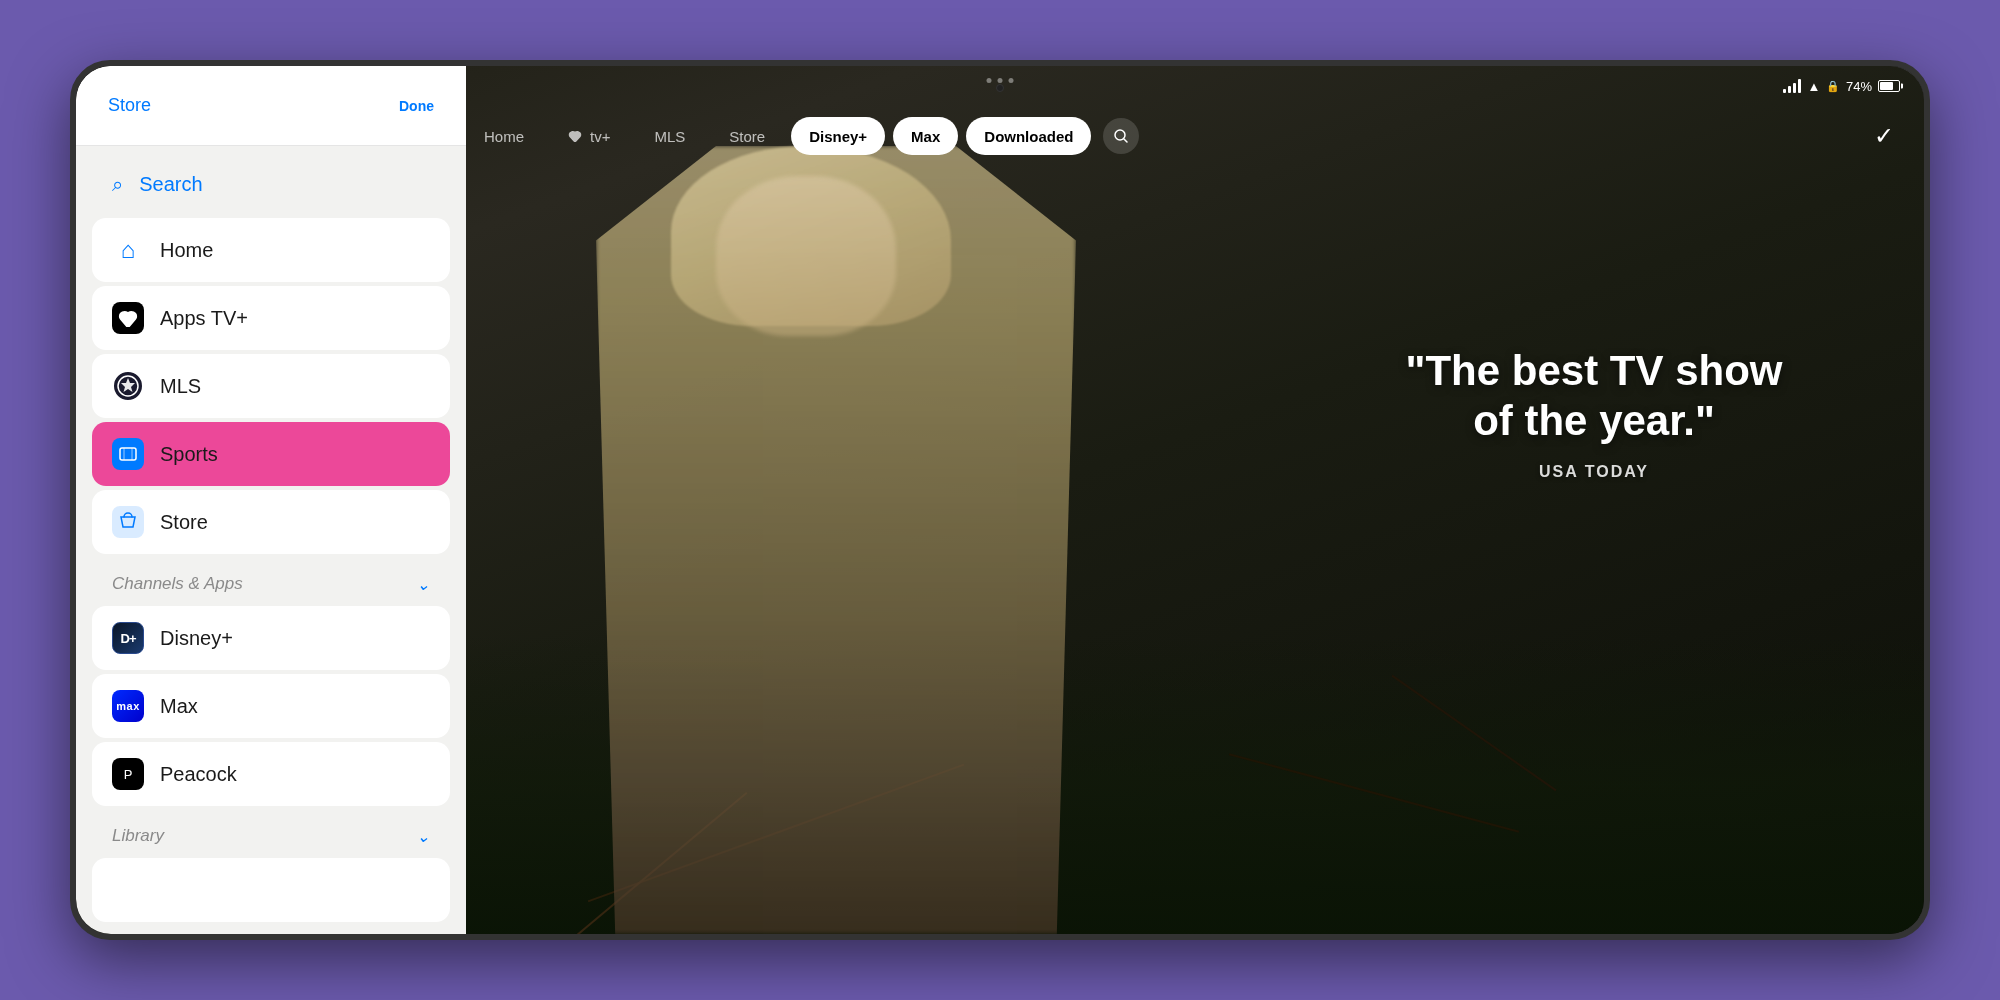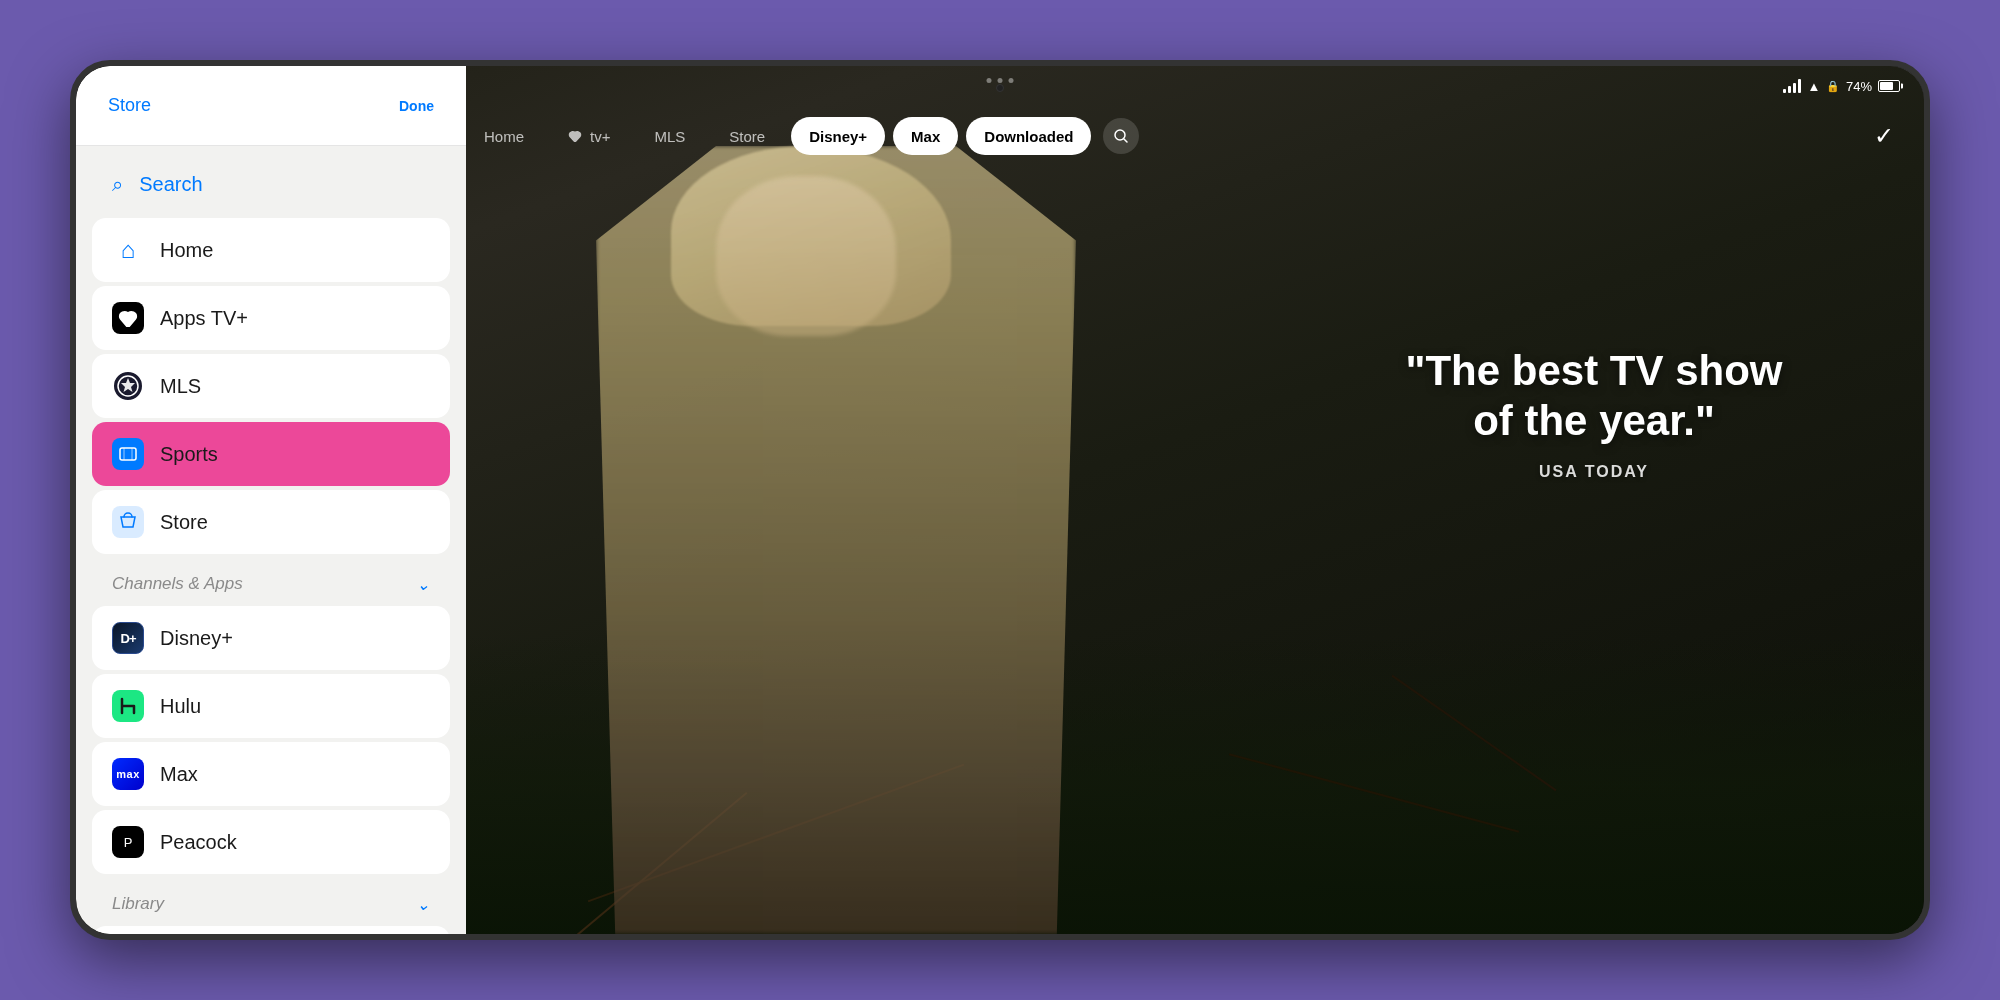--- a/index.html
+++ b/index.html
@@ -599,28 +599,20 @@
         <div class="section-header">
           <span>Channels &amp; Apps</span>
           <span class="chevron-down">⌄</span>
         </div>
 
         <div class="sidebar-item">
           <div class="app-icon-disney">D+</div>
           <span class="sidebar-item-label">Disney+</span>
         </div>
 
-        <div class="sidebar-item">
-          <div class="app-icon-hulu">
-            <svg width="16" height="18" viewBox="0 0 16 18" fill="none">
-              <path d="M2 2V16M2 9H14M14 9V16" stroke="#1a1a1a" stroke-width="2.5" stroke-linecap="round"></path>
-            </svg>
-          </div>
-          <span class="sidebar-item-label">Hulu</span>
-        </div>
 
         <div class="sidebar-item">
           <div class="app-icon-max" style="font-size:11px;letter-spacing:0.5px;">max</div>
           <span class="sidebar-item-label">Max</span>
         </div>
 
         <div class="sidebar-item">
           <div class="app-icon-peacock">
             <svg width="22" height="22" viewBox="0 0 22 22" fill="none">
               <circle cx="11" cy="11" r="10" fill="black"></circle>

